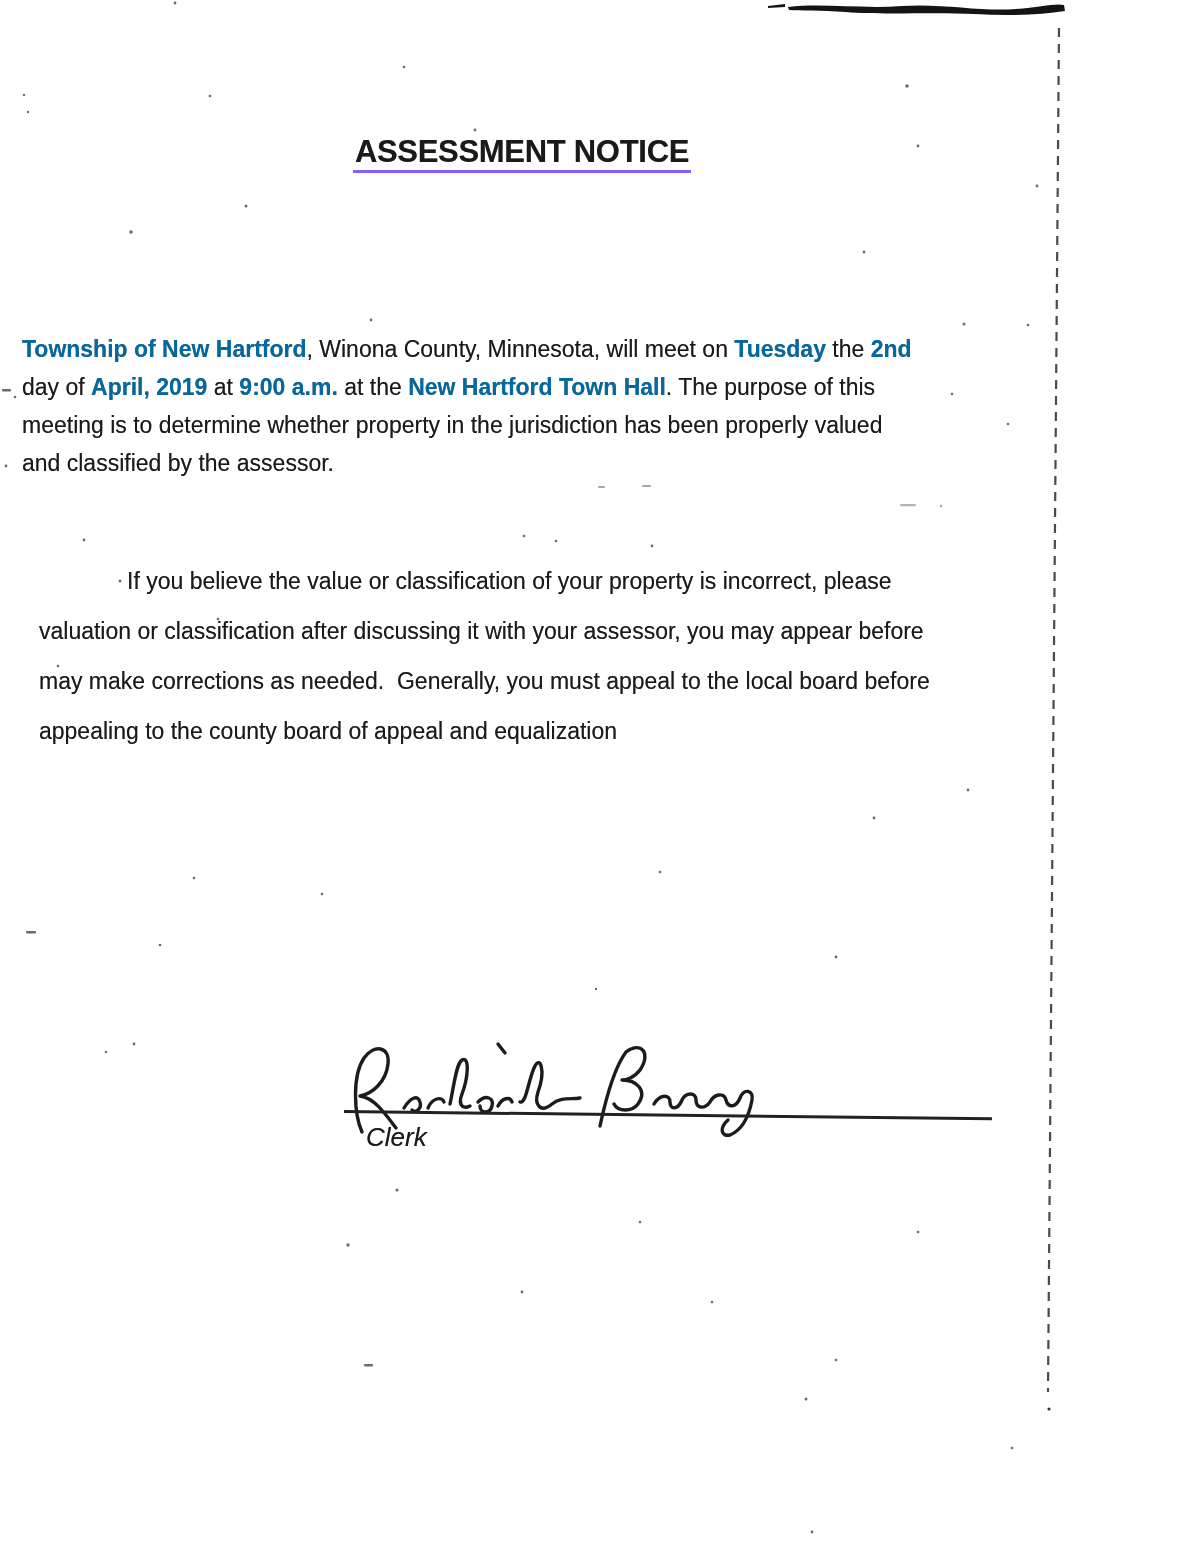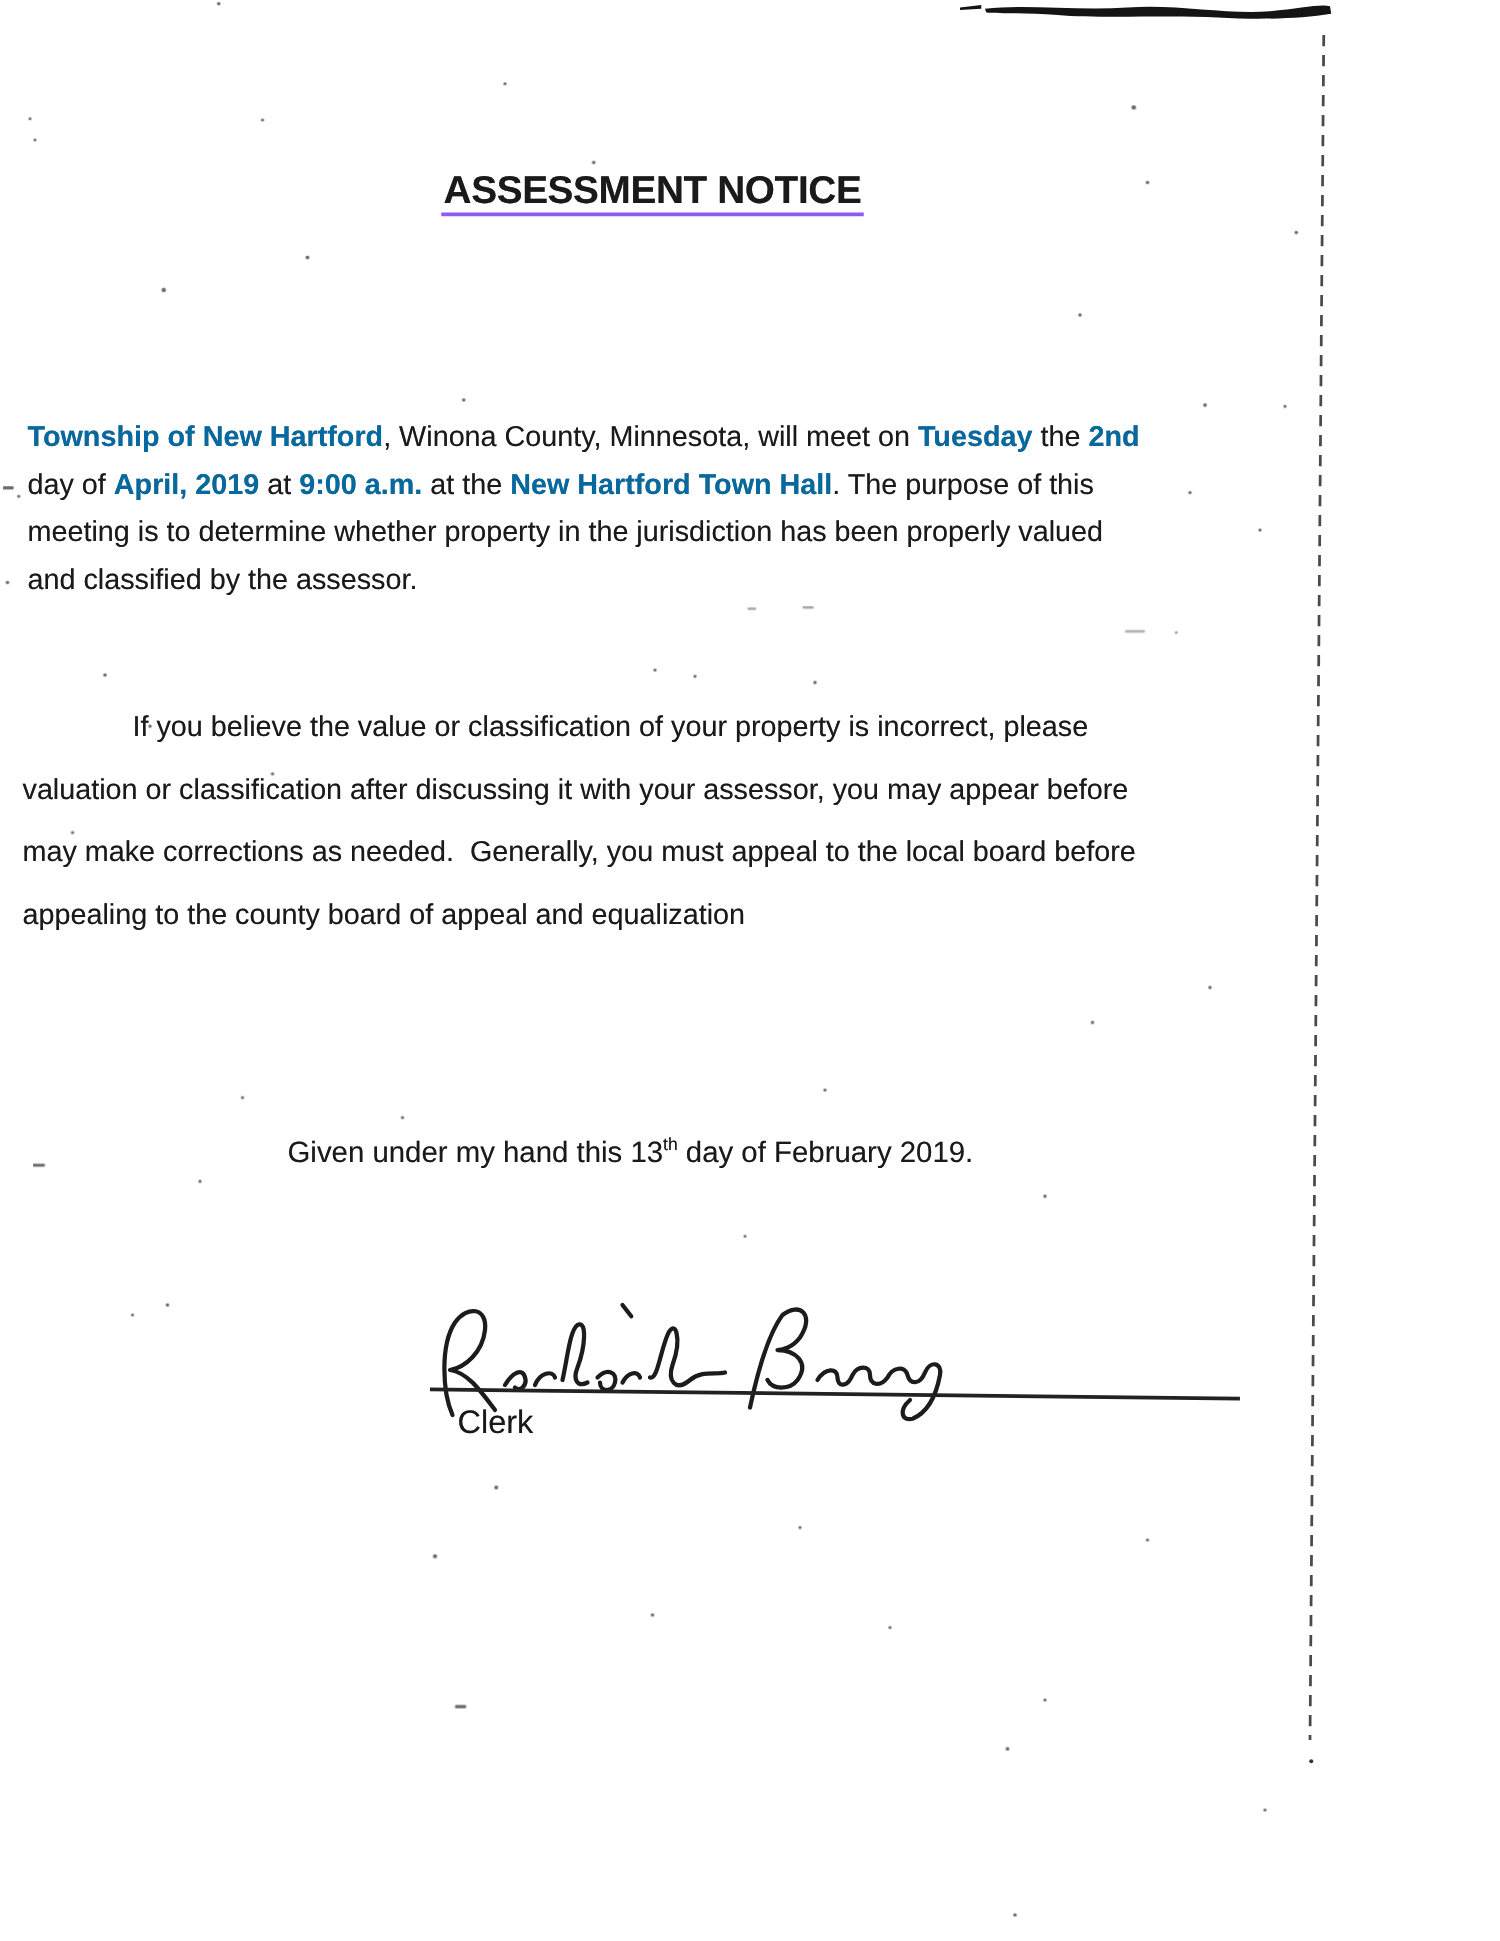--- a/index.html
+++ b/index.html
@@ -20,33 +20,33 @@
     font-size:31px;font-weight:bold;letter-spacing:-0.3px;
     border-bottom:3px solid #8b5cf6;padding:0 2px 1px 2px;
   }
   .subtitle{
     position:absolute;top:222px;left:0;width:1044px;
     text-align:center;font-size:20.5px;
   }
   .p1{position:absolute;left:22px;top:330px;font-size:23px;}
   .p1 .line{height:38px;line-height:38px;white-space:pre;}
   .p2{position:absolute;left:18px;top:556px;font-size:23px;}
-  .p2 .line{height:50px;line-height:50px;white-space:pre;}
+  .p2 .line{height:50px;line-height:50px;white-space:pre;margin-left:21px;}
   .p2 .indent{padding-left:88px;}
   .given{
     position:absolute;left:230px;top:900px;
     font-size:23.5px;line-height:32px;white-space:pre;
   }
   .given sup{font-size:14px;position:relative;top:-1px;}
   .sig-svg{position:absolute;left:348px;top:1036px;}
   .sig-line{
     position:absolute;left:344px;top:1110px;width:648px;height:3px;
     background:#222;transform:rotate(0.65deg);transform-origin:left center;
   }
-  .clerk{position:absolute;left:366px;top:1122px;font-size:26px;}
+  .clerk{position:absolute;left:366px;top:1122px;font-size:26px;font-style:italic;}
   .artifacts{position:absolute;left:0;top:0;pointer-events:none;}
   strong{font-weight:bold;color:#0369a1;}
 </style>
 </head>
 <body>
 
 <div class="page">
 
   <div class="title-wrap">
     <span class="title-text">ASSESSMENT NOTICE</span>
@@ -60,21 +60,20 @@
     <div class="line"><span>and classified by the assessor.</span></div>
   </div>
 
   <div class="p2">
     <div class="line indent">If you believe the value or classification of your property is incorrect, please</div>
     <div class="line">valuation or classification after discussing it with your assessor, you may appear before</div>
     <div class="line">may make corrections as needed.  Generally, you must appeal to the local board before</div>
     <div class="line">appealing to the county board of appeal and equalization</div>
   </div>
 
-  <div class="given"><span>Given under my hand this 13</span><sup>th</sup><span> day of February 2019.</span></div>
 
   <svg class="sig-svg" width="460" height="104" viewBox="0 0 460 104">
     <title>Richard Brown</title>
     <g fill="none" stroke="#1c1c1c" stroke-width="3.4" stroke-linecap="round" stroke-linejoin="round">
 
       <path d="M 14,96 C 6,78 4,40 16,22 C 26,8 42,10 40,28 C 38,46 24,58 12,60 C 26,62 36,76 48,92"></path>
 
       <path d="M 56,72 C 62,62 70,58 72,66 C 74,72 68,78 64,74"></path>
       <path d="M 80,72 C 84,62 94,60 96,66"></path>
       <path d="M 102,68 C 106,50 108,28 114,24 C 122,20 120,42 114,58 C 110,68 114,74 122,70"></path>

